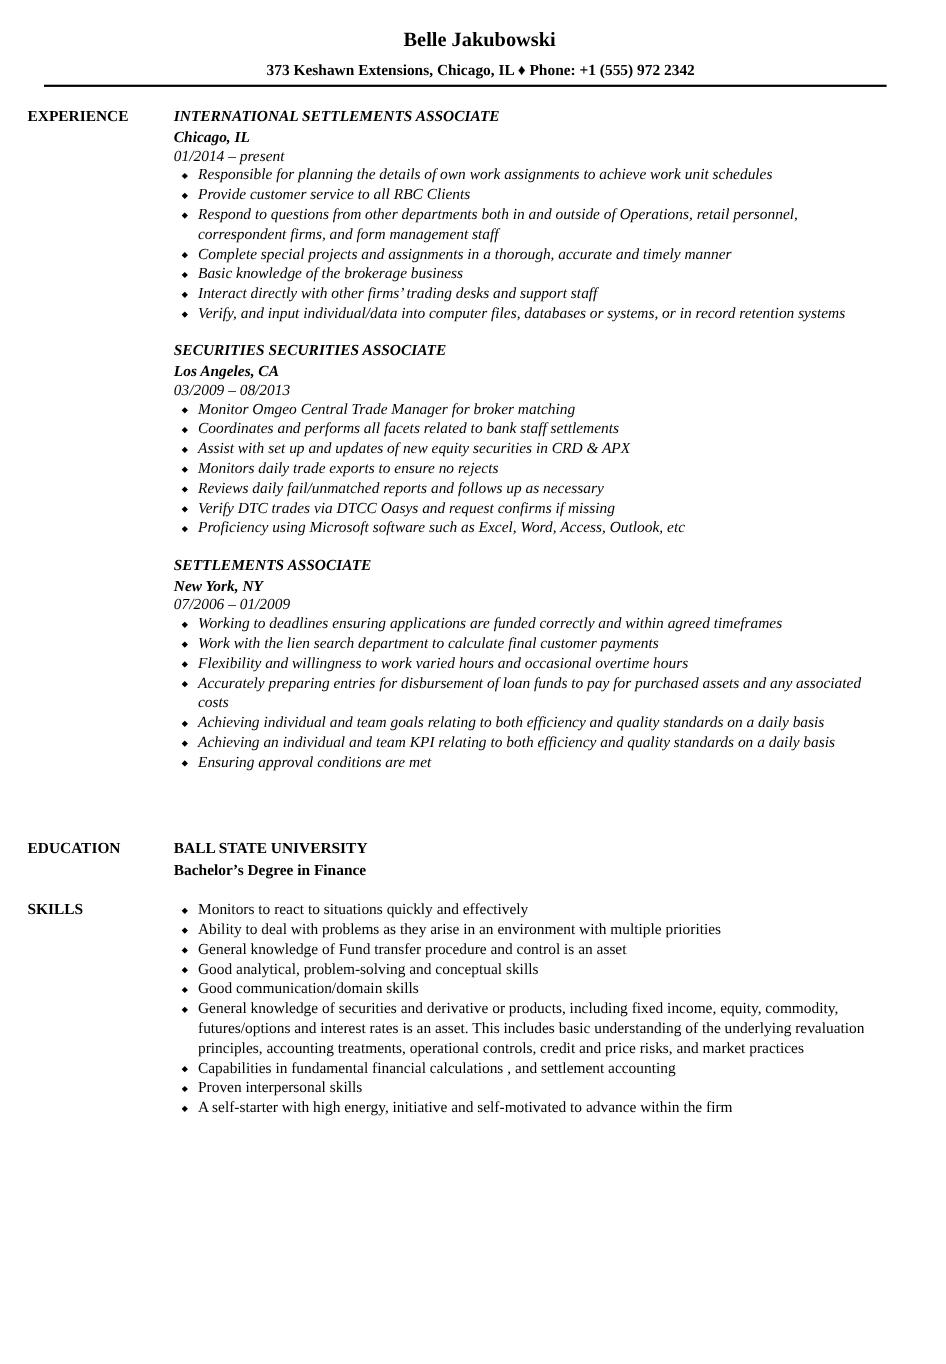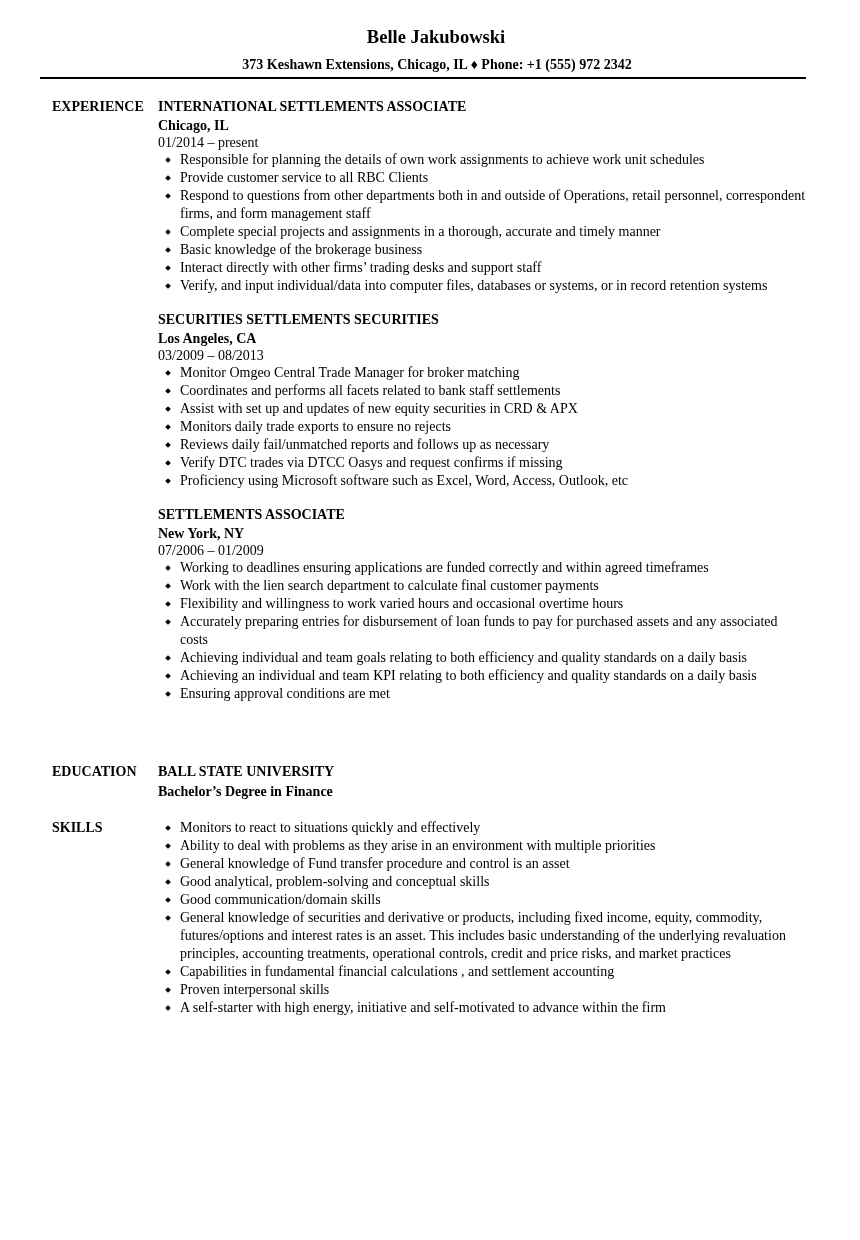--- a/index.html
+++ b/index.html
@@ -6,24 +6,24 @@
     body {
       width: 860px; height: 1240px; position: relative; overflow: hidden;
       font-family: "Liberation Serif", serif; color: #000; font-size: 14px;
     }
     .header { position: absolute; left: 12px; top: 24px; width: 860px; text-align: center; }
     .name { font-size: 18.5px; font-weight: bold; line-height: 26px; margin-left: -12px; }
     .contact { font-size: 14px; font-weight: bold; line-height: 18px; margin-top: 6px; margin-left: -10px; }
     .rule { position: absolute; left: 40px; top: 77px; width: 766px; height: 2px; background: #000; }
     .section { position: absolute; left: 0; width: 860px; }
     .section-label {
-      position: absolute; left: 52px; top: 0; font-weight: bold; font-size: 14px; line-height: 18px;
+      position: absolute; left: 25px; top: 0; font-weight: bold; font-size: 14px; line-height: 18px;
     }
     .section-body { position: absolute; left: 158px; top: 0; width: 650px; }
-    .job { margin: 0 0 16px 0; }
+    .job { margin: 0 0 16px 0; font-style: italic; }
     .job-title { font-weight: bold; font-size: 14px; line-height: 18px; }
     .job-loc { font-weight: bold; font-size: 14px; line-height: 18px; margin-top: 1px; }
     .job-dates { font-size: 14px; line-height: 16px; }
     ul { margin: 0; padding: 0; list-style: none; }
     li { position: relative; padding-left: 22px; line-height: 18px; font-size: 14px; }
     li::before {
       content: ""; position: absolute; left: 8px; top: 7px; width: 4px; height: 4px;
       background: #000; transform: rotate(45deg);
     }
     .edu-school { font-weight: bold; line-height: 18px; }
@@ -51,21 +51,21 @@
         <li>Provide customer service to all RBC Clients</li>
         <li>Respond to questions from other departments both in and outside of Operations, retail personnel, correspondent firms, and form management staff</li>
         <li>Complete special projects and assignments in a thorough, accurate and timely manner</li>
         <li>Basic knowledge of the brokerage business</li>
         <li>Interact directly with other firms’ trading desks and support staff</li>
         <li>Verify, and input individual/data into computer files, databases or systems, or in record retention systems</li>
       </ul>
     </div>
 
     <div class="job">
-      <div class="job-title">SECURITIES SETTLEMENTS SECURITIES</div>
+      <div class="job-title">SECURITIES SECURITIES ASSOCIATE</div>
       <div class="job-loc">Los Angeles, CA</div>
       <div class="job-dates">03/2009 – 08/2013</div>
       <ul>
         <li>Monitor Omgeo Central Trade Manager for broker matching</li>
         <li>Coordinates and performs all facets related to bank staff settlements</li>
         <li>Assist with set up and updates of new equity securities in CRD &amp; APX</li>
         <li>Monitors daily trade exports to ensure no rejects</li>
         <li>Reviews daily fail/unmatched reports and follows up as necessary</li>
         <li>Verify DTC trades via DTCC Oasys and request confirms if missing</li>
         <li>Proficiency using Microsoft software such as Excel, Word, Access, Outlook, etc</li>

